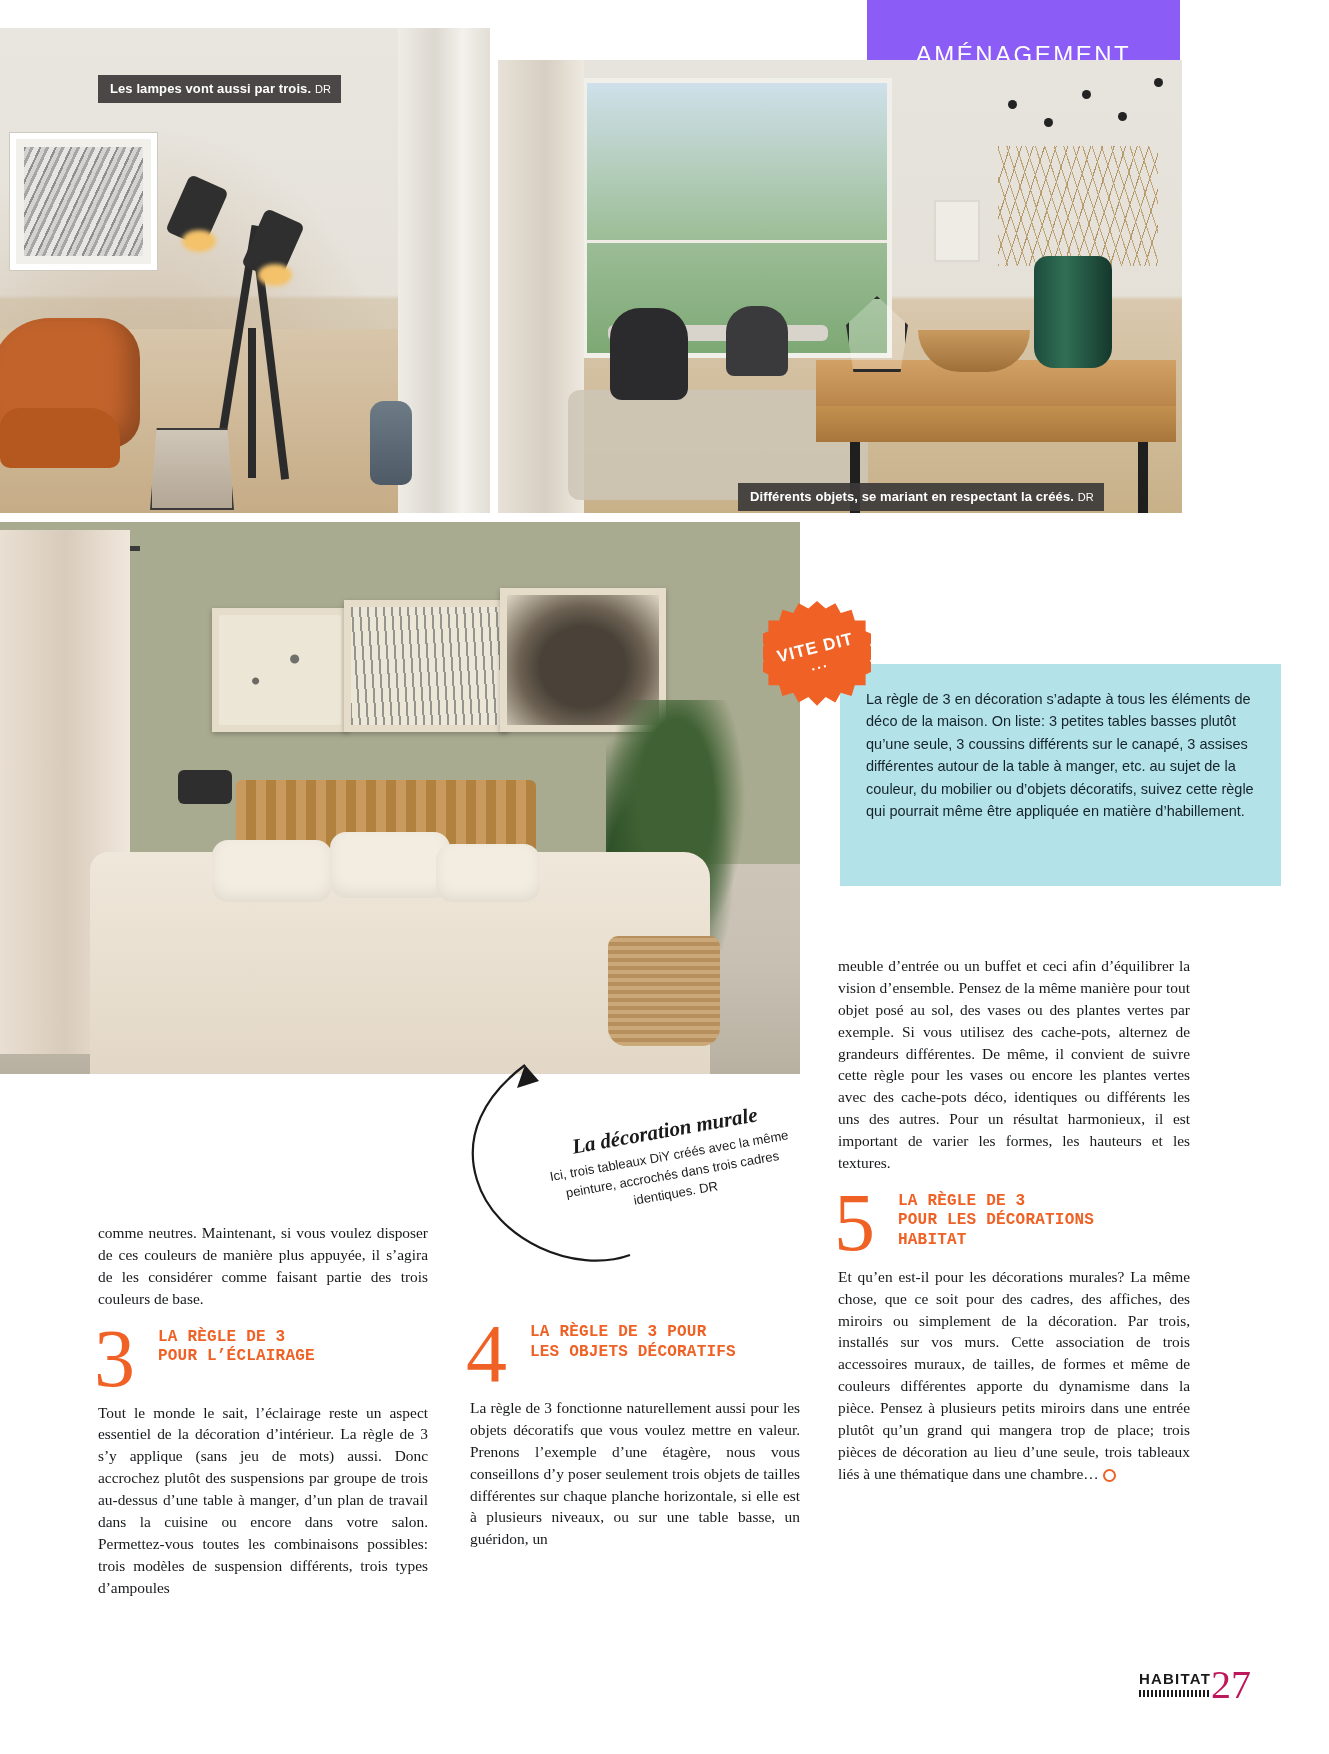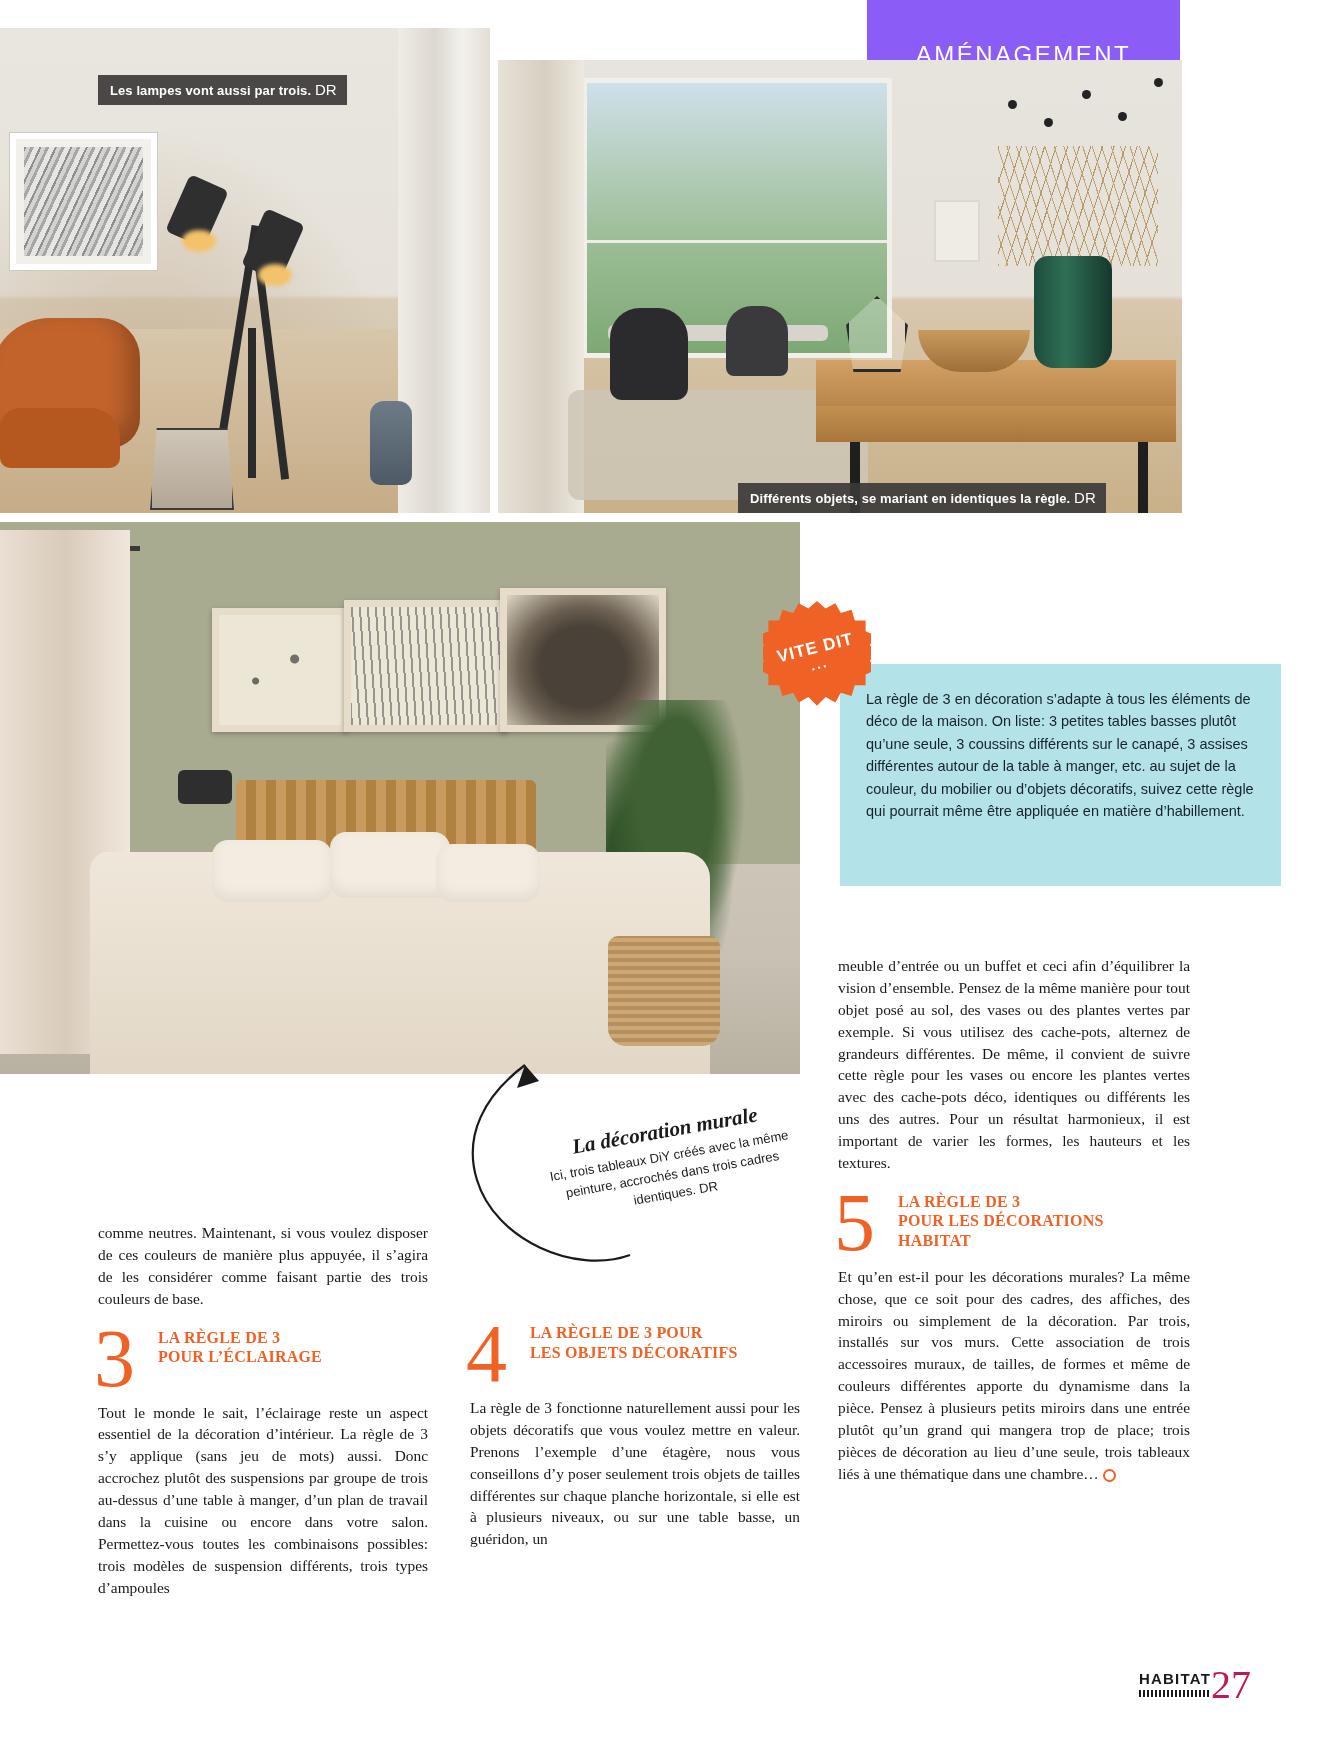--- a/index.html
+++ b/index.html
@@ -50,21 +50,21 @@
     color: #fff;
     font-family: "Liberation Sans", sans-serif;
     font-size: 13px;
     font-weight: bold;
     padding: 6px 10px 7px 12px;
     white-space: nowrap;
     letter-spacing: 0.1px;
   }
   .caption-bar .dr {
     font-weight: normal;
-    font-size: 15px;
+    font-size: 11px;
   }
 
   
   #photo-lamps {
     left: 0; top: 28px; width: 490px; height: 485px;
     background:
       radial-gradient(ellipse at 30% 92%, #c8b49a 0%, rgba(200,180,154,0) 55%),
       linear-gradient(#e9e6df 0%, #e6e2da 55%, #d9cdb8 56%, #cbbda4 100%);
   }
   #photo-lamps .floor {
@@ -345,21 +345,21 @@
   .rule-block { margin-top: 18px; position: relative; padding-left: 60px; min-height: 74px;}
   .rule-num {
     position: absolute; left: -4px; top: -10px;
     font-family: "Liberation Serif", serif;
     font-size: 82px;
     line-height: 1;
     color: #ef6125;
     font-weight: normal;
   }
   .rule-title {
-    font-family: Liberation Serif, serif;
+    font-family: Liberation Mono, monospace;
     font-weight: bold;
     font-size: 16px;
     color: #ef6125;
     line-height: 1.22;
     text-align: left;
     letter-spacing: .2px;
   }
   .rule-body { margin-top: 4px; }
 
   .endmark {
@@ -448,21 +448,21 @@
     <div class="grass"></div>
     <div class="console"></div>
     <div class="console-front"></div>
     <div class="leg1"></div>
     <div class="leg2"></div>
     <div class="lantern"></div>
     <div class="bowl"></div>
     <div class="vase-green"></div>
 
     <div class="caption-bar" style="left:240px; top:423px;">
-      <span>Différents objets, se mariant en identiques la règle.</span>
+      <span>Différents objets, se mariant en respectant la créés.</span>
       <span class="dr">DR</span>
     </div>
   </div>
 
   <div class="photo" id="photo-bedroom">
     <div class="wall"></div>
     <div class="floorrug"></div>
     <div class="rail"></div>
     <div class="curtains"></div>
     <div class="pic" id="pic1">

